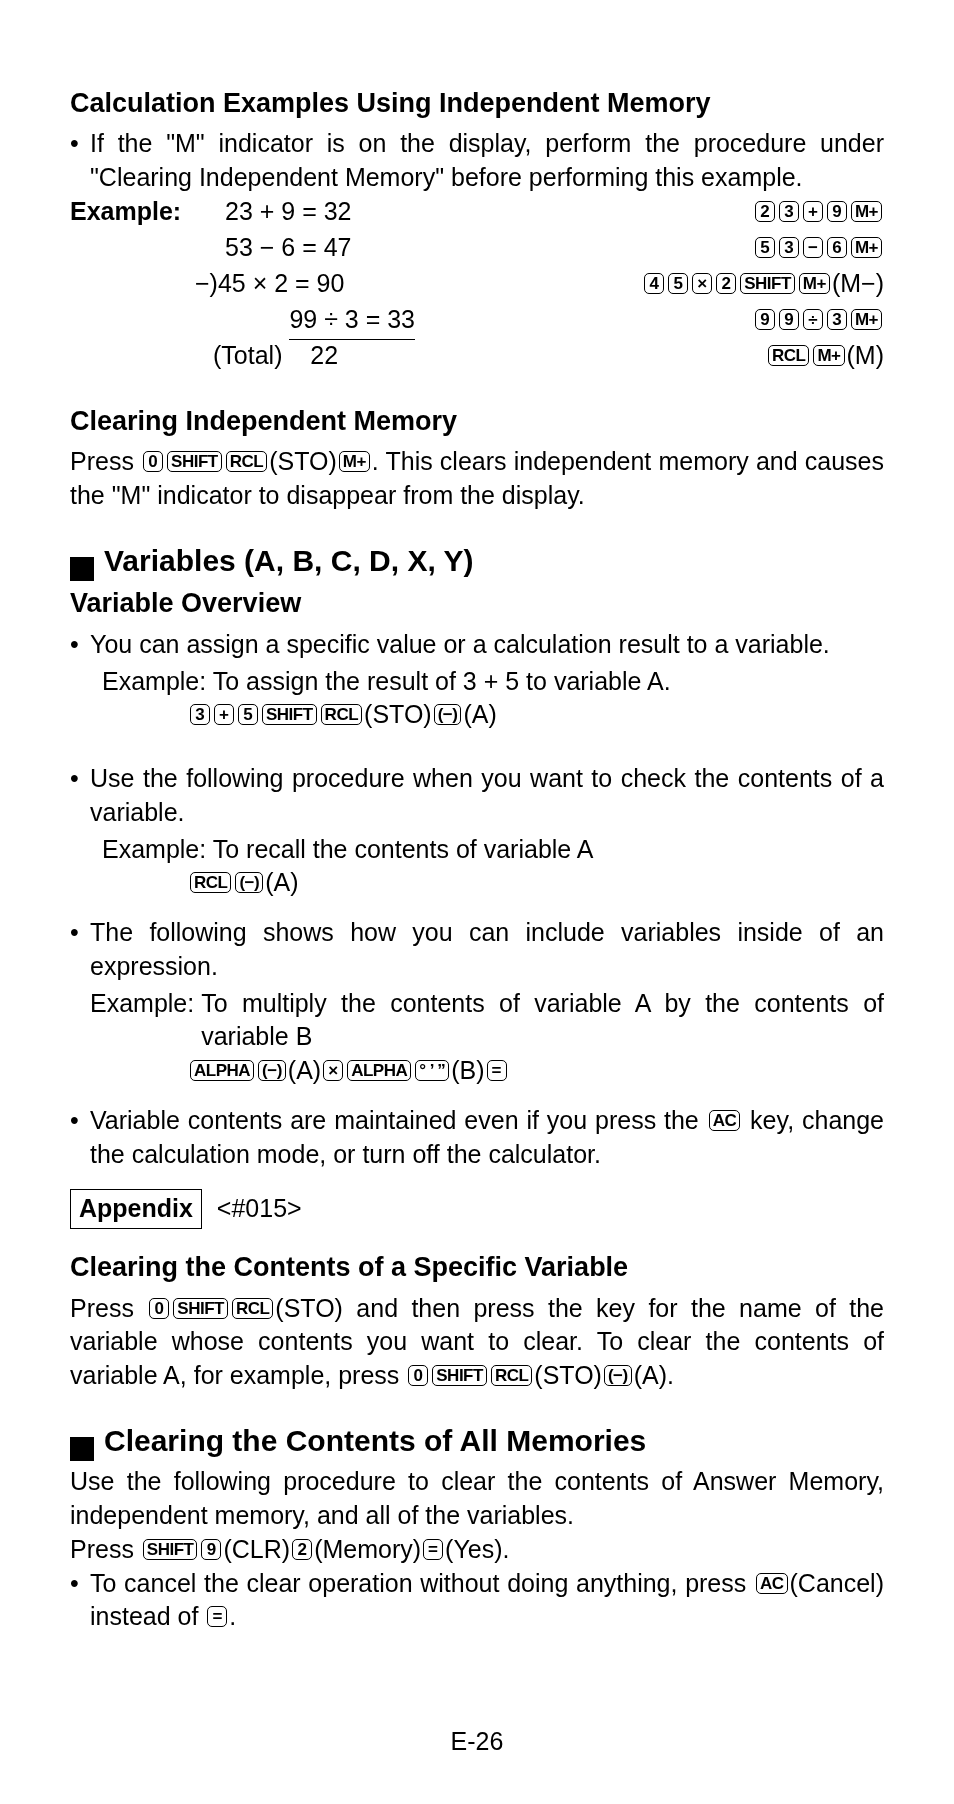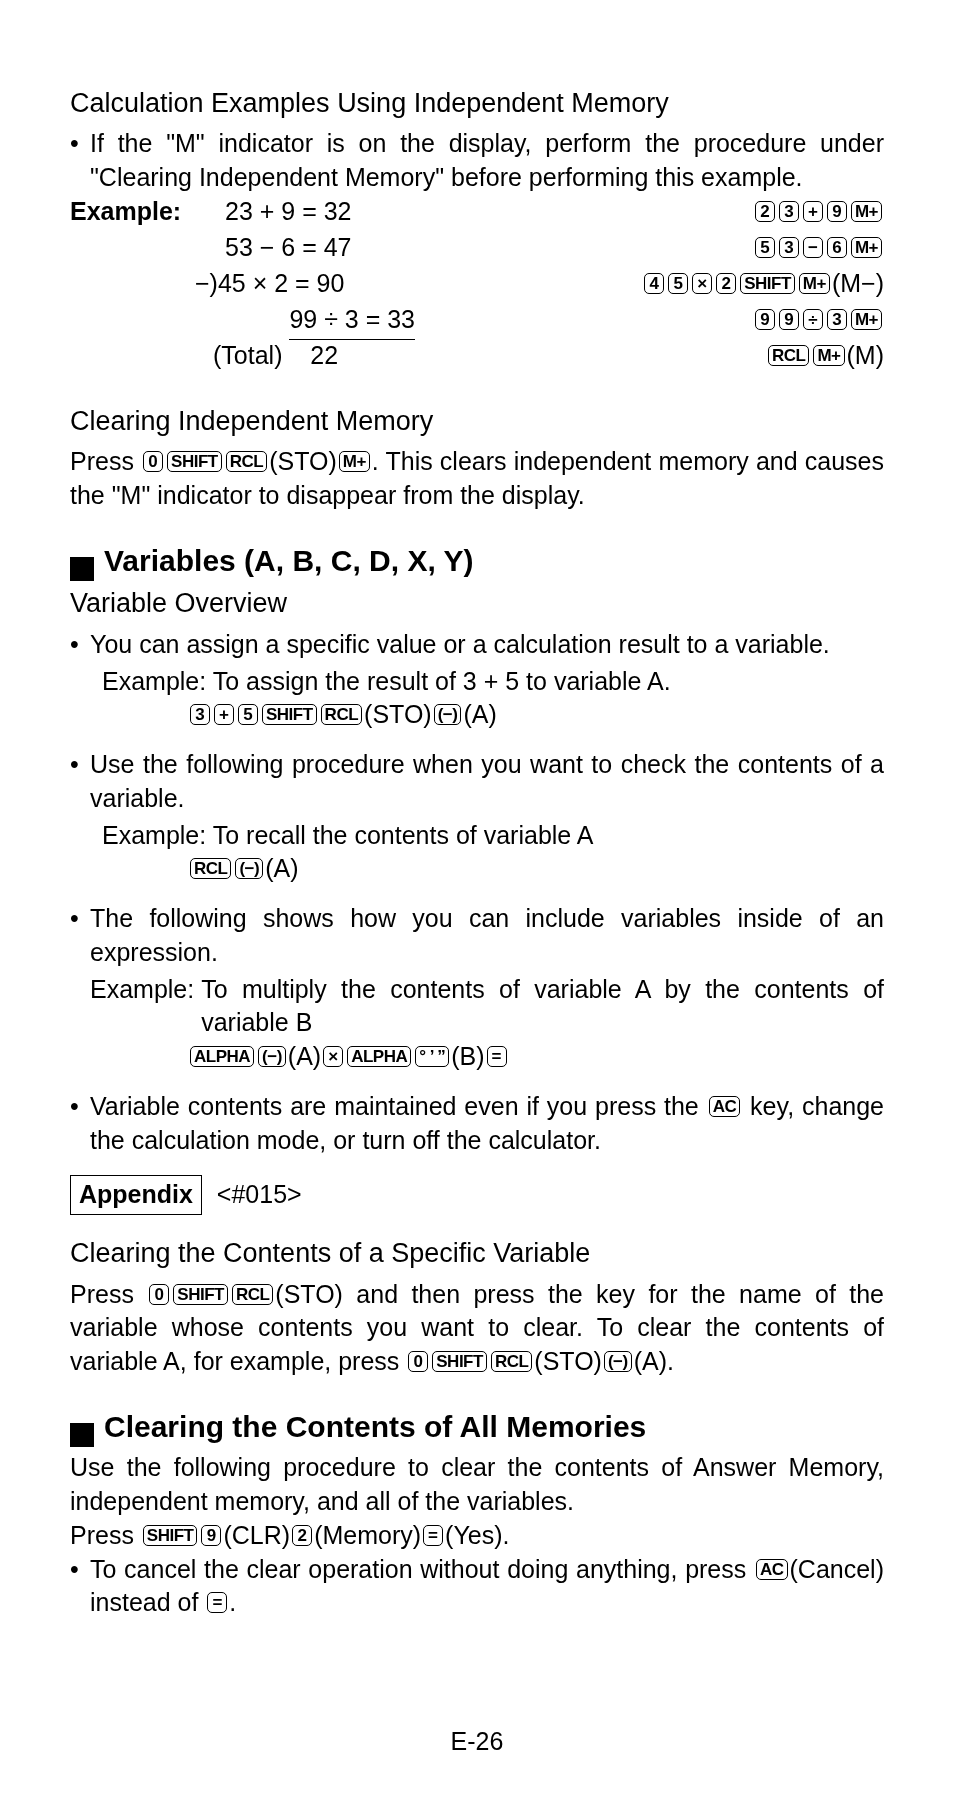--- a/index.html
+++ b/index.html
@@ -10,21 +10,21 @@
     font-family: Arial, Helvetica, sans-serif;
     font-size: 25px;
     color: #000;
     background: #fff;
     position: relative;
     box-sizing: border-box;
     padding: 85px 70px 0 70px;
     line-height: 1.35;
   }
   .h3 {
-    font-weight: normal;
+    font-weight: bold;
     font-size: 27px;
     margin: 0 0 6px 0;
   }
   .bullet {
     display: flex;
     text-align: justify;
   }
   .bullet::before {
     content: "•";
     display: inline-block;
@@ -147,21 +147,21 @@
 <div class="h3">Variable Overview</div>
 
 <div class="bullet">
     <div>You can assign a specific value or a calculation result to a variable.</div>
   </div>
 <div class="sub-ex">Example: To assign the result of 3 + 5 to variable A.</div>
 <div class="sub-keys">
   <span class="key">3</span><span class="key kplus"></span><span class="key">5</span><span class="key wide">SHIFT</span><span class="key wide">RCL</span><span>(STO)</span><span class="key wide">(−)</span><span>(A)</span>
 </div>
 
-<div class="bullet just" style="margin-top:16px;">
+<div class="bullet just" style="margin-top:30px;">
     <div>Use the following procedure when you want to check the contents of a variable.</div>
   </div>
 <div class="sub-ex">Example: To recall the contents of variable A</div>
 <div class="sub-keys">
   <span class="key wide">RCL</span><span class="key wide">(−)</span><span>(A)</span>
 </div>
 
 <div class="bullet just" style="margin-top:16px;">
     <div>The following shows how you can include variables inside of an expression.</div>
   </div>

